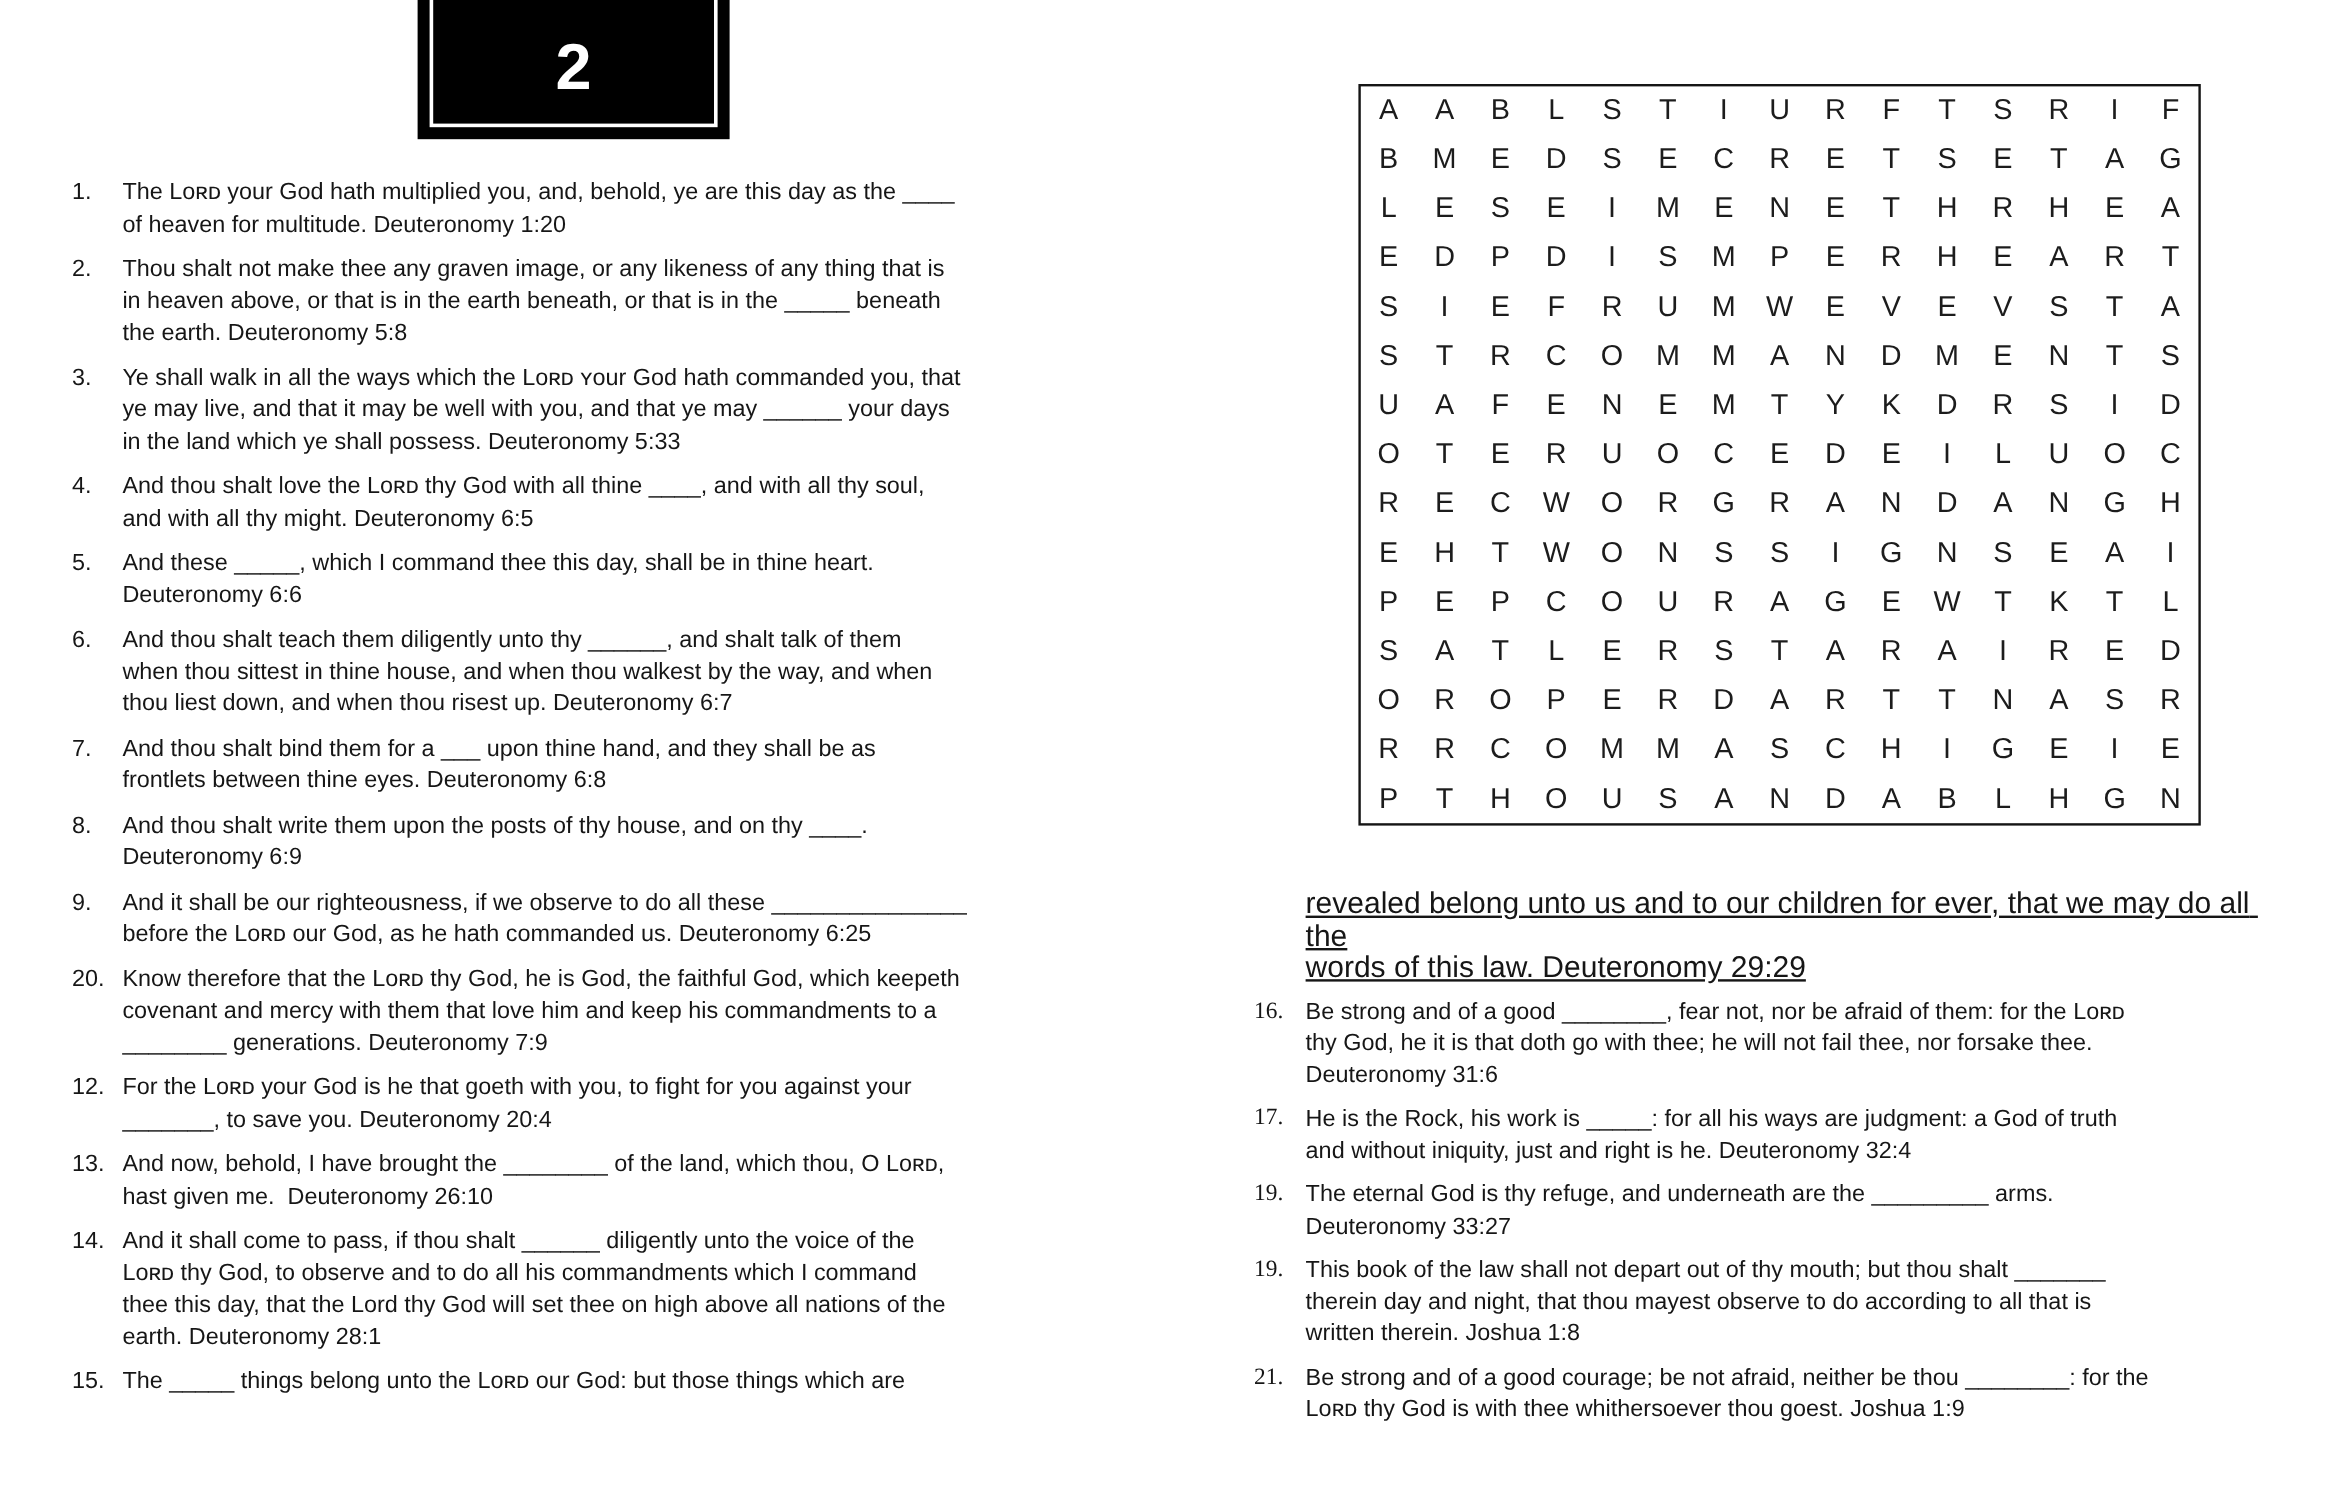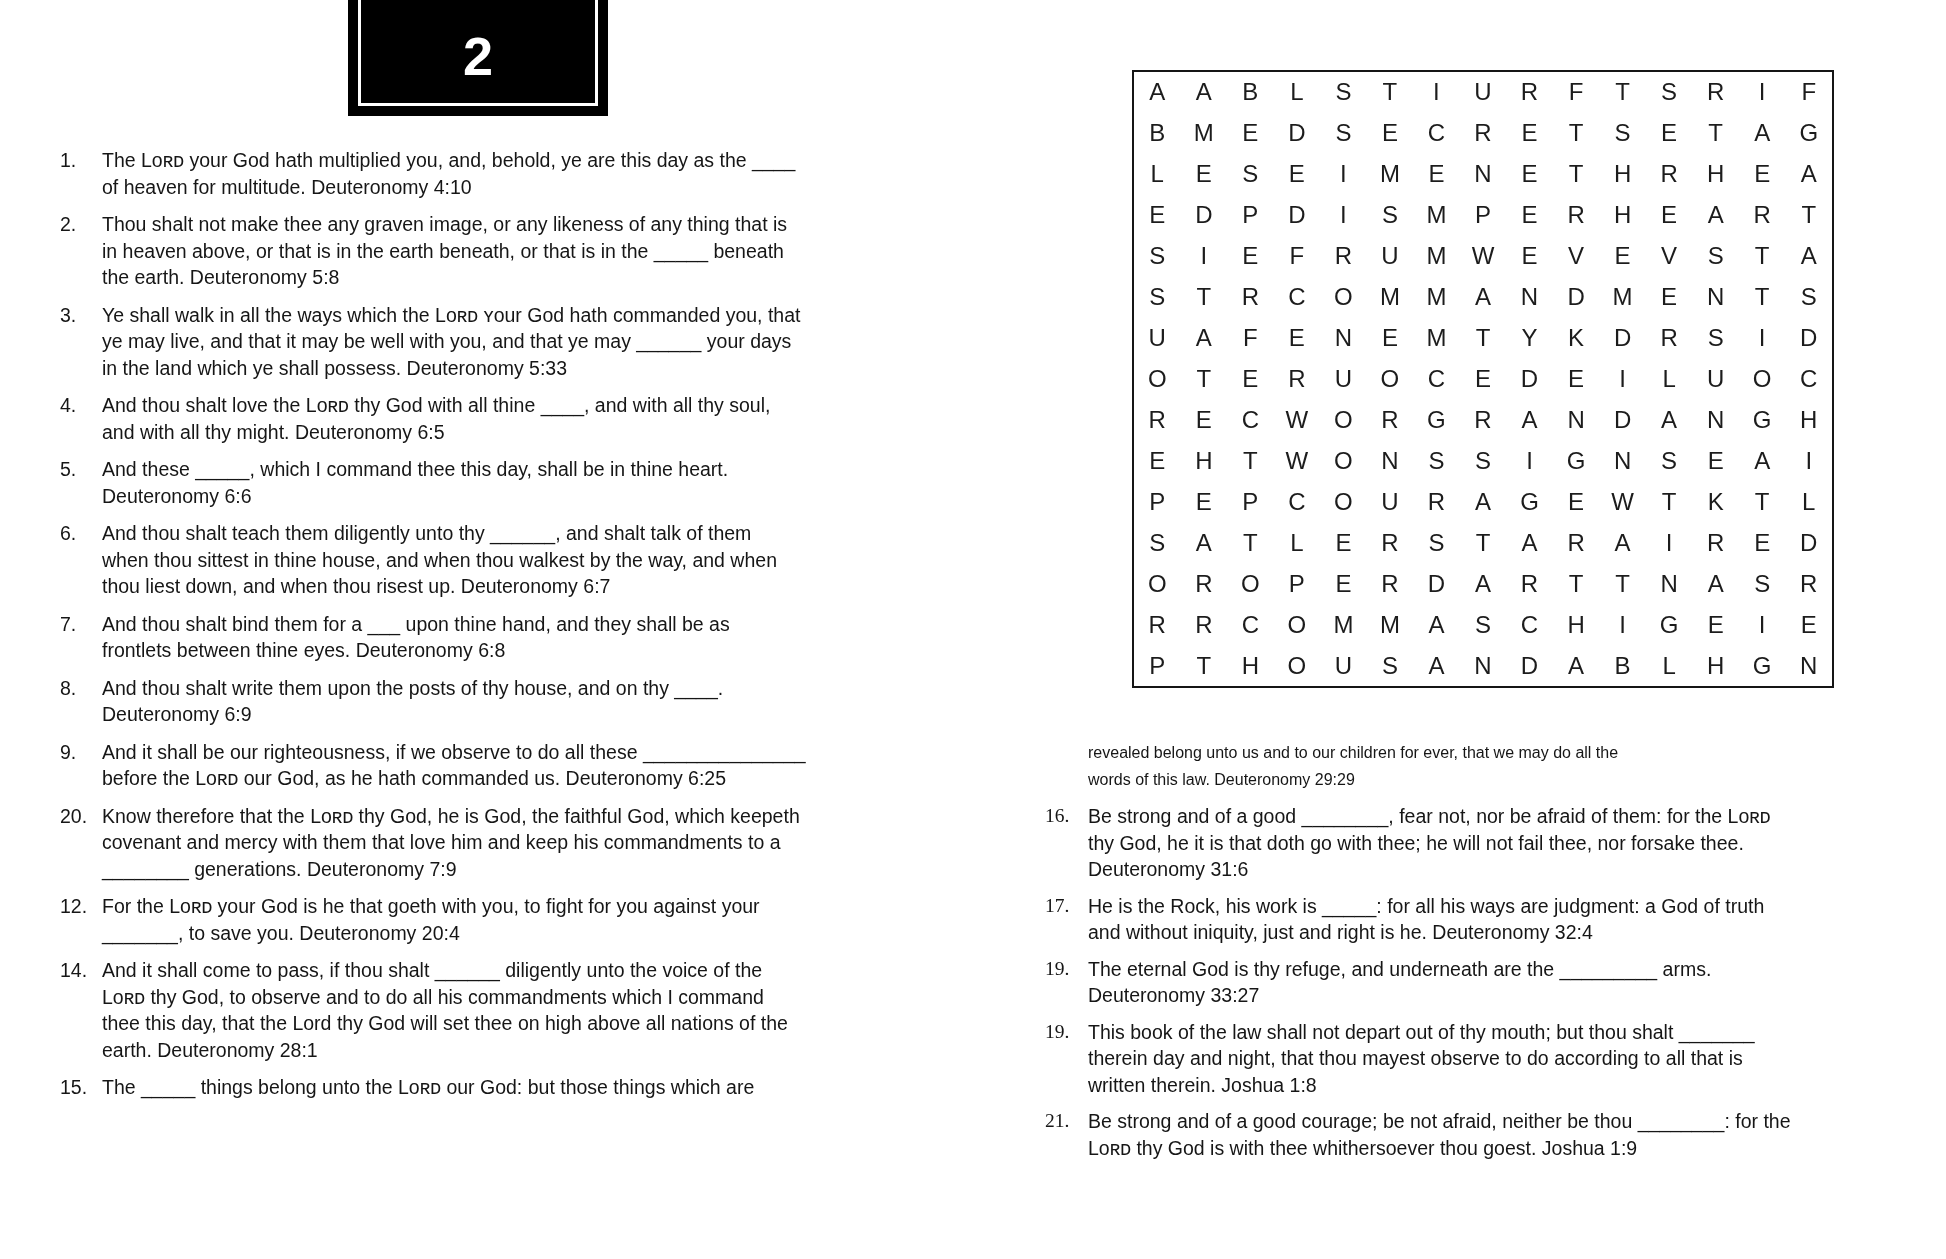--- a/index.html
+++ b/index.html
@@ -37,21 +37,21 @@
   }
   
   .left-col{position:absolute;left:60px;top:147px;width:866px;}
   .right-col{position:absolute;left:1045px;top:740px;width:868px;}
   .q{display:flex;margin-bottom:11px;}
   .right-col .q{margin-bottom:10px;}
   .q-num{flex:0 0 42px;font-size:19.5px;line-height:26.5px;}
   .right-col .q-num{flex-basis:43px;font-family:Liberation Serif, serif;}
   .q-text{flex:1;font-size:19.5px;line-height:26.5px;white-space:pre-wrap;}
   .continuation{
-    margin:0 0 10px 43px;font-size:16px;line-height:26.5px;white-space:pre-wrap;
+    margin:0 0 10px 43px;font-size:25px;line-height:26.5px;white-space:pre-wrap;text-decoration:underline;
   }
 </style>
 </head>
 <body>
 
 <div class="page">
 
   <div class="number-box">
     <div class="number-box-inner">
       <span class="number">2</span>
@@ -283,21 +283,21 @@
       <span class="cell">L</span>
       <span class="cell">H</span>
       <span class="cell">G</span>
       <span class="cell">N</span>
     </div>
 
   <div class="left-col" id="left-questions">
   <div class="q">
     <span class="q-num">1.</span>
     <span class="q-text">The Lᴏʀᴅ your God hath multiplied you, and, behold, ye are this day as the ____
-of heaven for multitude. Deuteronomy 4:10</span>
+of heaven for multitude. Deuteronomy 1:20</span>
   </div>
 
   <div class="q">
     <span class="q-num">2.</span>
     <span class="q-text">Thou shalt not make thee any graven image, or any likeness of any thing that is
 in heaven above, or that is in the earth beneath, or that is in the _____ beneath
 the earth. Deuteronomy 5:8</span>
   </div>
 
   <div class="q">
@@ -351,20 +351,25 @@
 ________ generations. Deuteronomy 7:9</span>
   </div>
 
 
   <div class="q">
     <span class="q-num">12.</span>
     <span class="q-text">For the Lᴏʀᴅ your God is he that goeth with you, to fight for you against your
 _______, to save you. Deuteronomy 20:4</span>
   </div>
 
+  <div class="q">
+    <span class="q-num">13.</span>
+    <span class="q-text">And now, behold, I have brought the ________ of the land, which thou, O Lᴏʀᴅ,
+hast given me.  Deuteronomy 26:10</span>
+  </div>
 
   <div class="q">
     <span class="q-num">14.</span>
     <span class="q-text">And it shall come to pass, if thou shalt ______ diligently unto the voice of the
 Lᴏʀᴅ thy God, to observe and to do all his commandments which I command
 thee this day, that the Lord thy God will set thee on high above all nations of the
 earth. Deuteronomy 28:1</span>
   </div>
 
   <div class="q">

